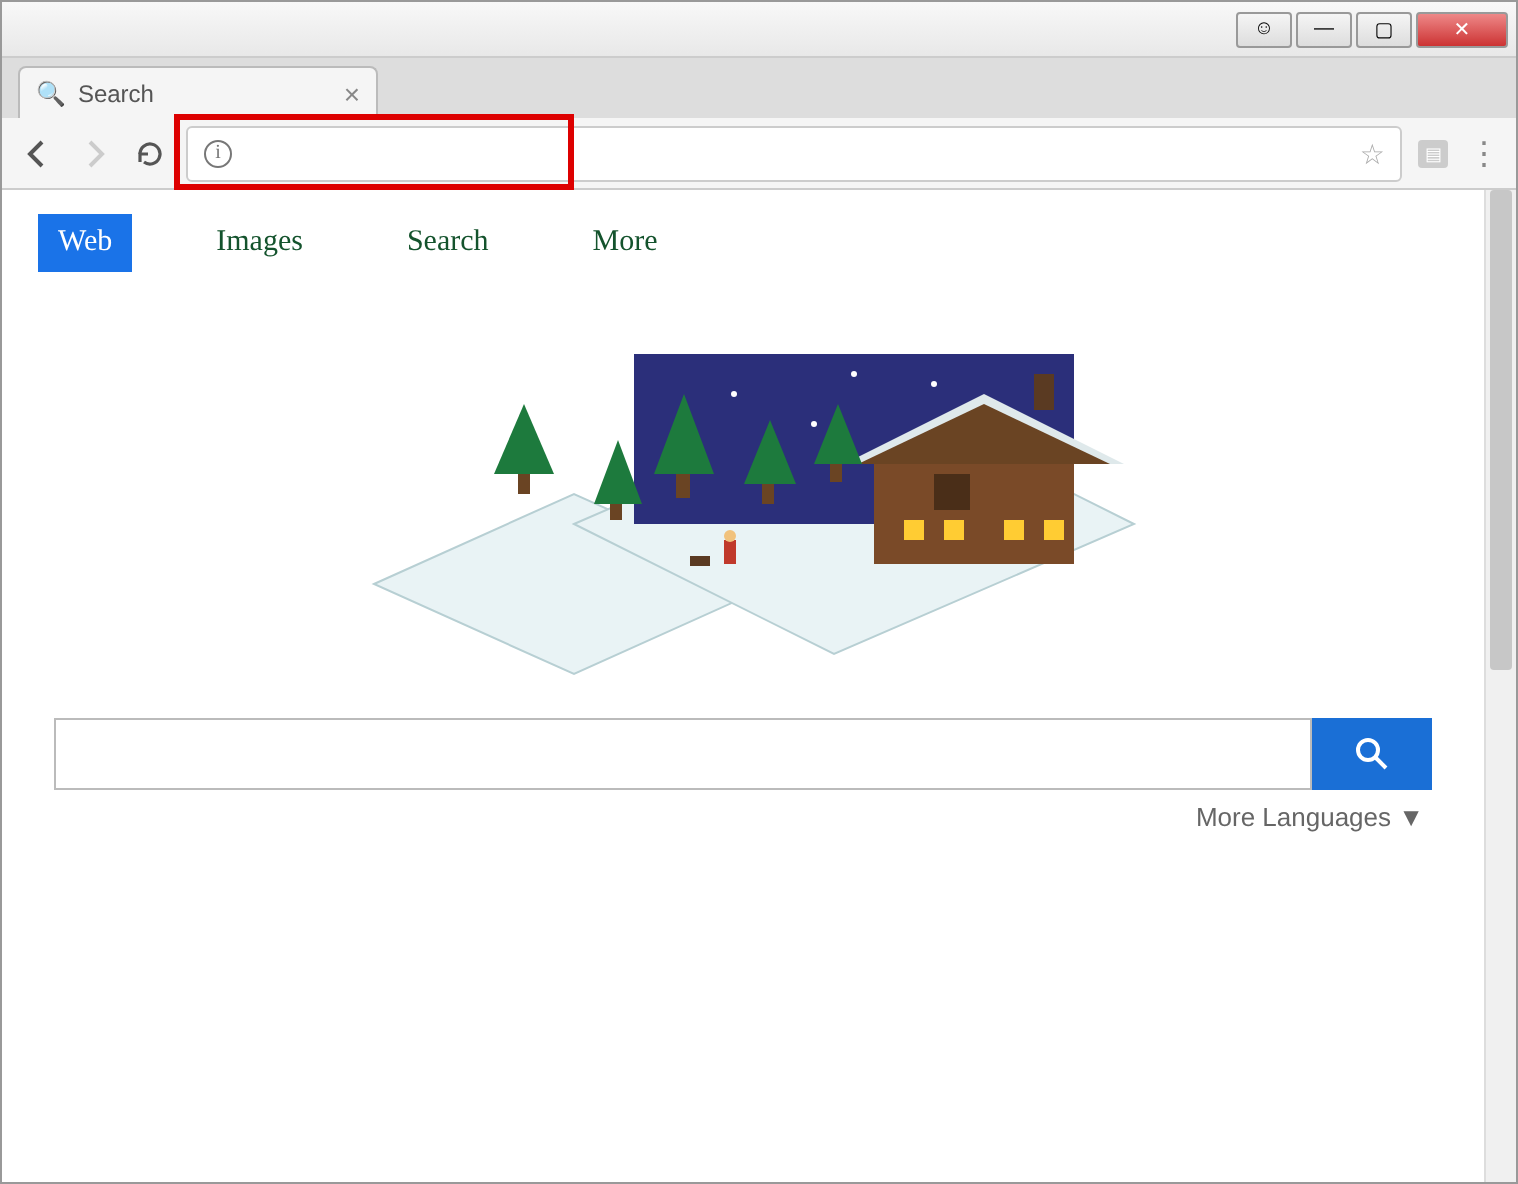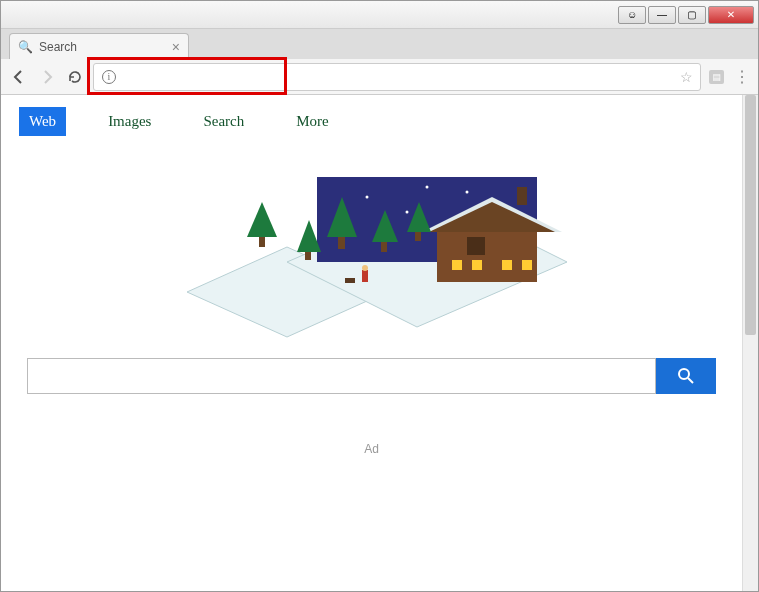--- a/index.html
+++ b/index.html
@@ -158,20 +158,20 @@
     <div class="search-row">
       <input class="search-input" value="" style="">
       <button class="search-btn">
         <svg width="20" height="20" viewBox="0 0 20 20">
           <circle cx="8" cy="8" r="5" stroke="#fff" stroke-width="2" fill="none"></circle>
           <line x1="12" y1="12" x2="17" y2="17" stroke="#fff" stroke-width="2"></line>
         </svg>
       </button>
     </div>
 
+    <div class="more-lang">More Languages ▼</div>
 
-    <div class="ad">Ad</div>
   </div>
 
   <div class="vscroll">
     <div class="thumb"></div>
   </div>
 </div>
 
 </body></html>

